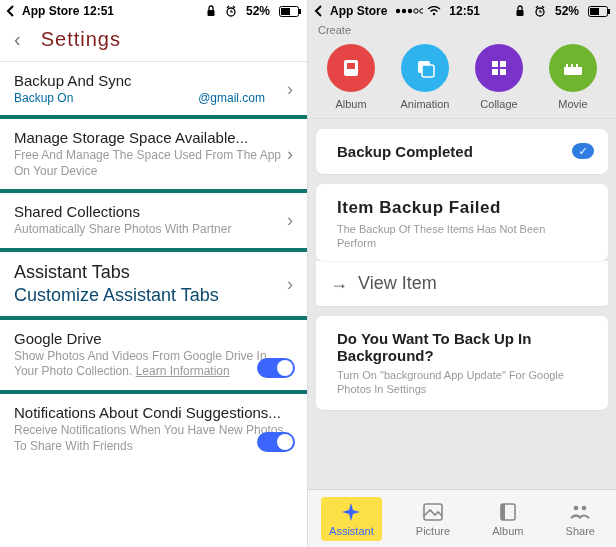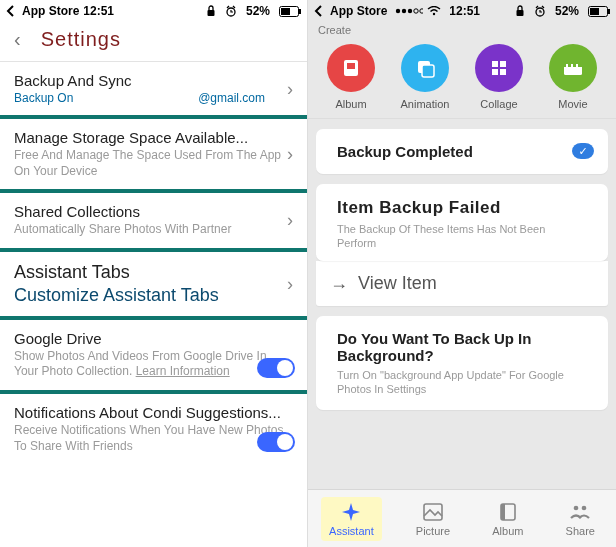--- a/index.html
+++ b/index.html
@@ -171,21 +171,21 @@
     display: flex;
     justify-content: space-around;
     align-items: center;
   }
   .nav-item {
     display: flex; flex-direction: column; align-items: center;
     font-size: 11px; color: #777;
     padding: 4px 8px;
     border-radius: 4px;
   }
-  .nav-item.active { background: #fef9c3; color: #3a66ff; }
+  .nav-item.active { background: #fde047; color: #3a66ff; }
   .nav-icon { width: 22px; height: 22px; display: flex; align-items:center; justify-content:center; margin-bottom: 2px; }
 
   
   .svg-white { fill: #fff; }
 </style>
 </head>
 <body>
 
 <div class="container">
 

